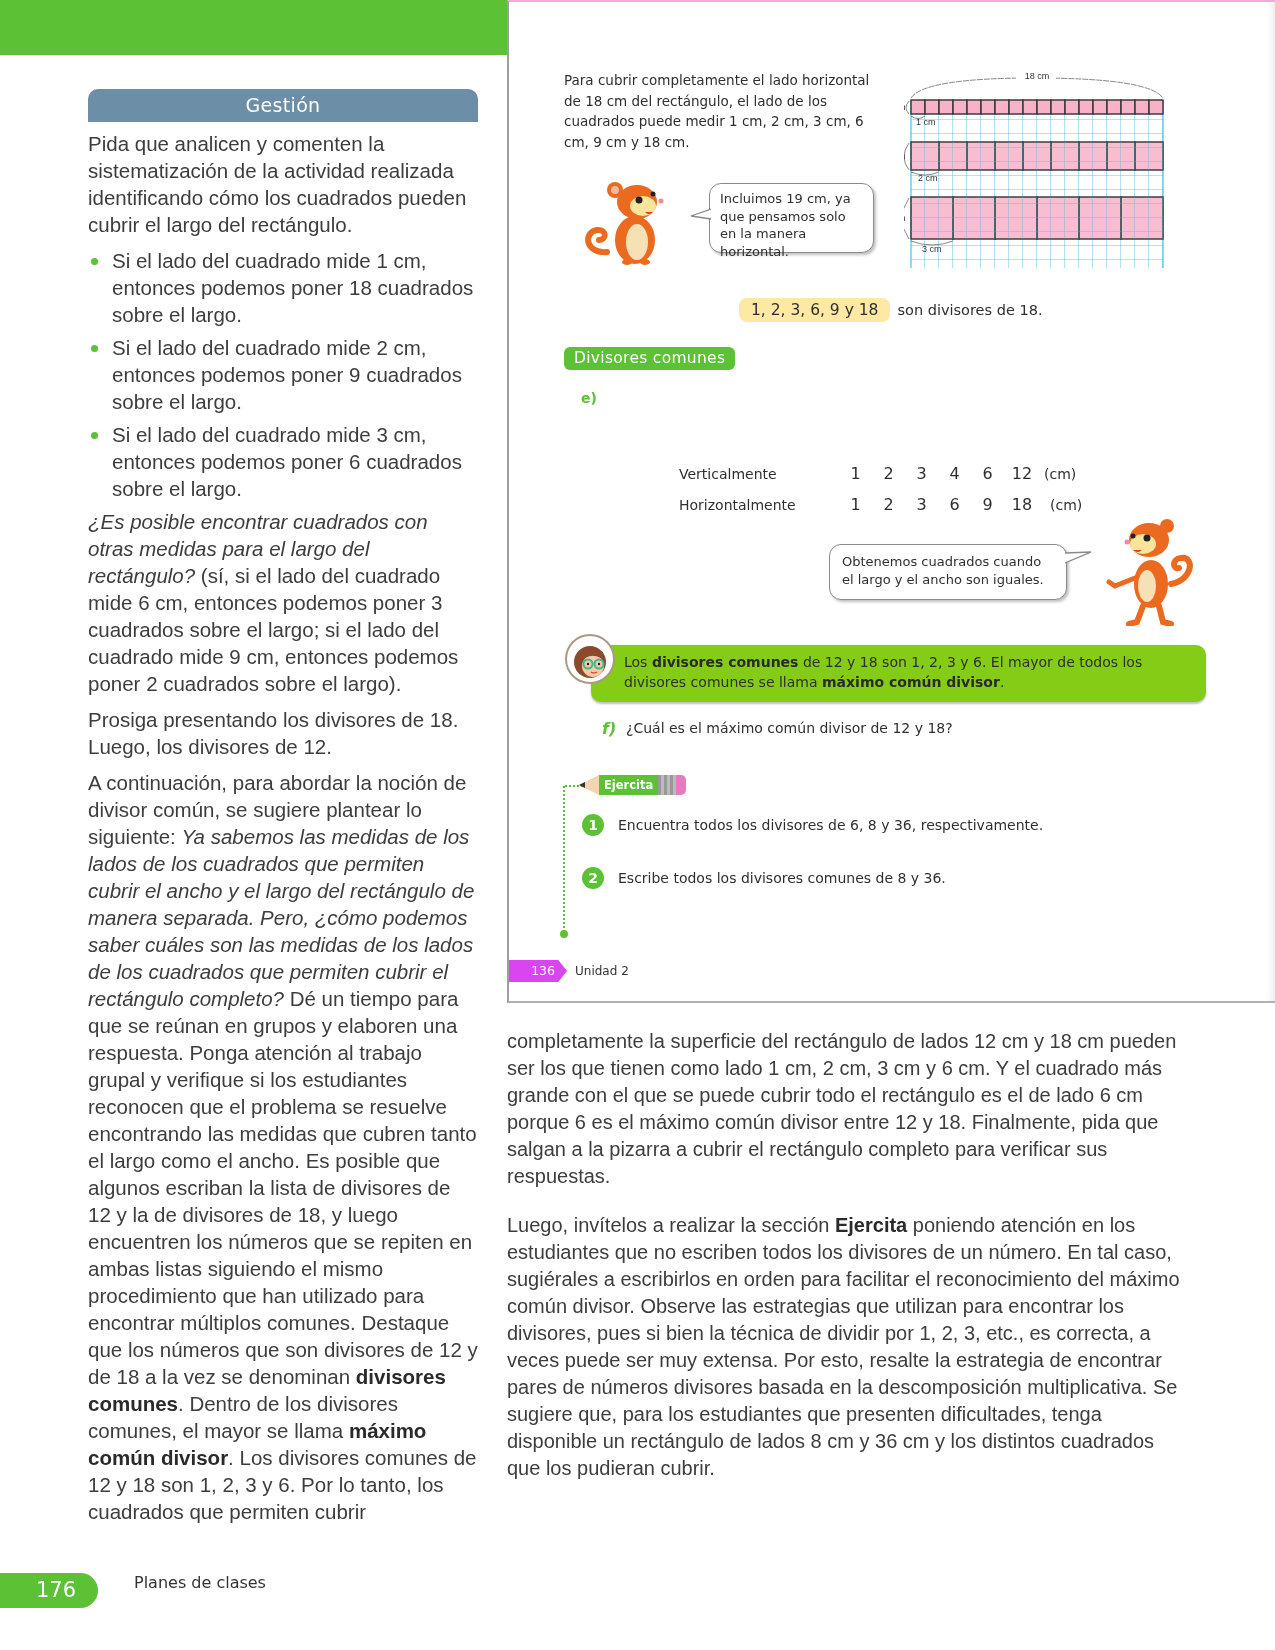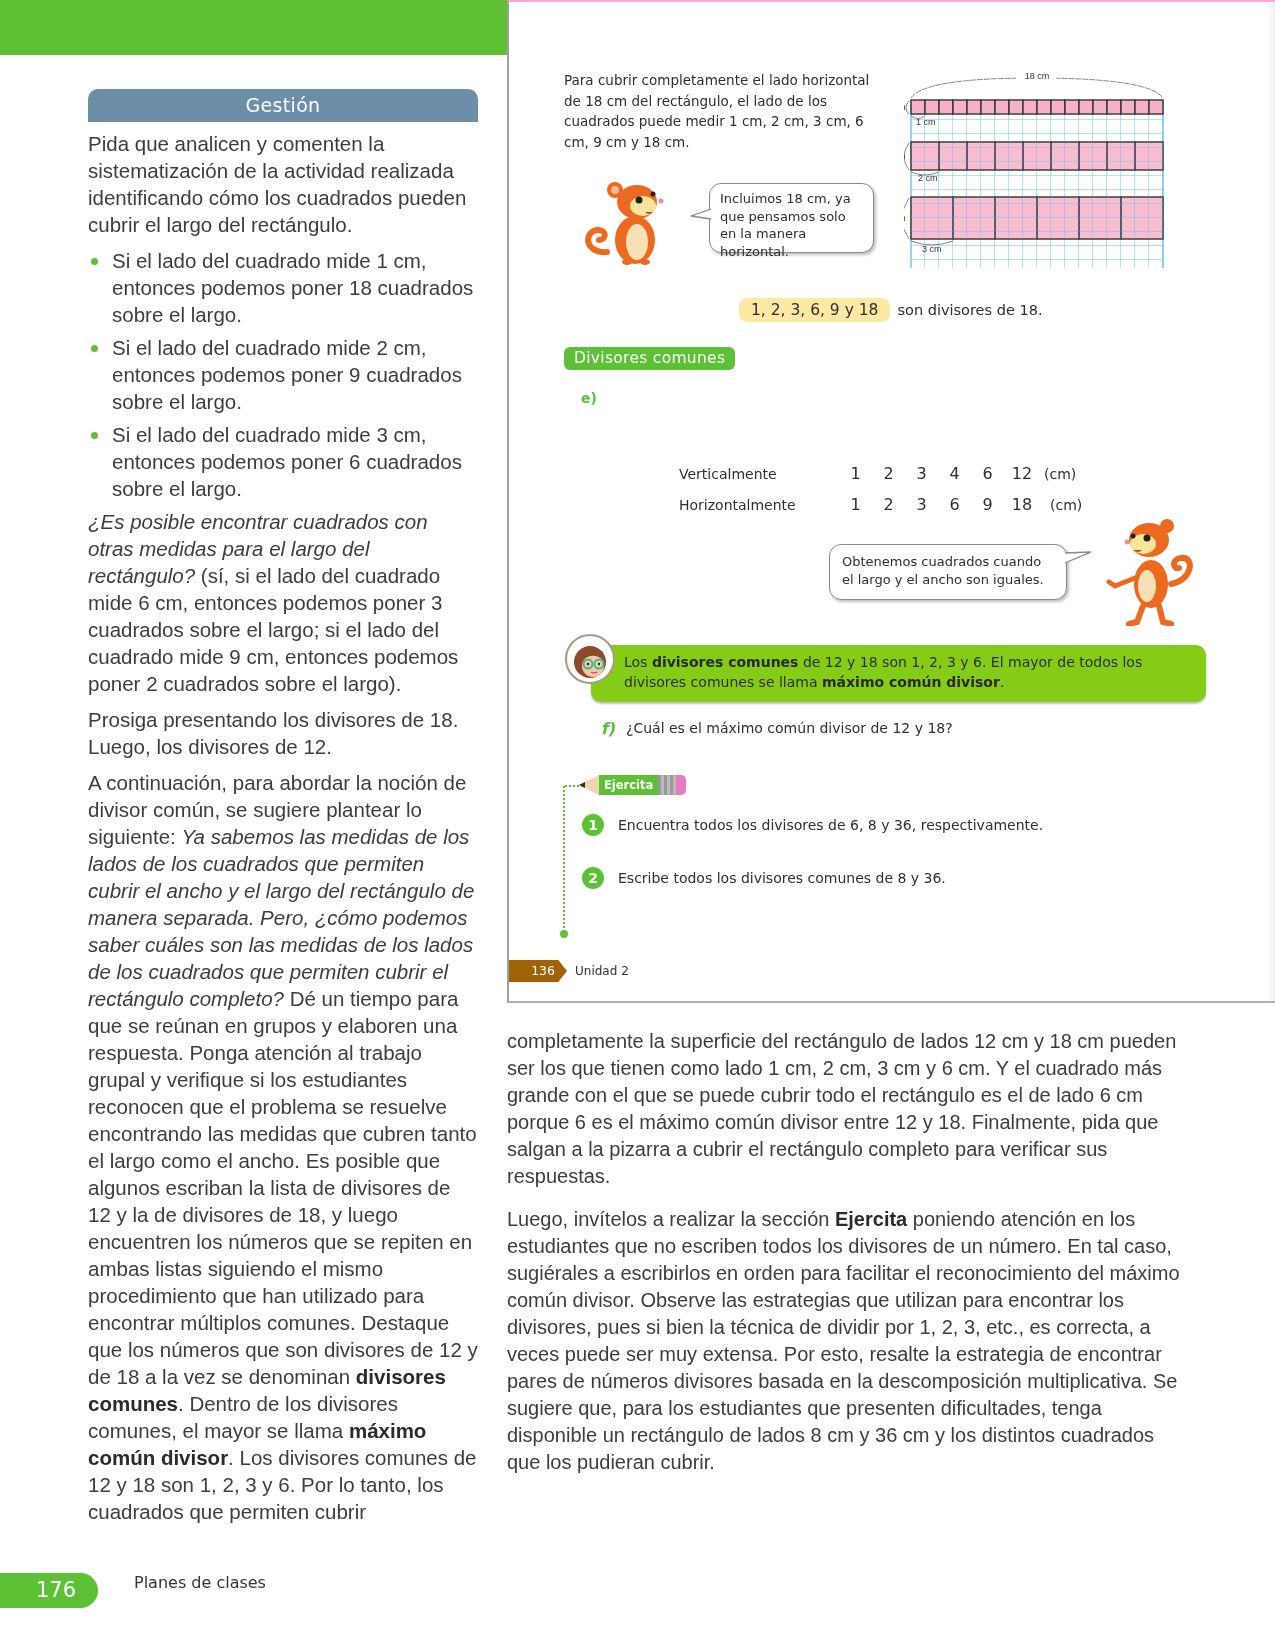--- a/index.html
+++ b/index.html
@@ -72,28 +72,28 @@
   .pencil .ferrule { width: 18px; background: repeating-linear-gradient(90deg, #999 0 3px, #bbb 3px 6px); }
   .pencil .eraser { width: 10px; background: #e87ac1; border-radius: 0 5px 5px 0; }
 
   .exercise { left: 73px; font-size: 14px; display: flex; align-items: center; }
   .exercise .badge { width: 22px; height: 22px; border-radius: 50%; background: #5cc135; color: #fff; font-weight: bold; font-size: 14px;
     text-align: center; line-height: 22px; margin-right: 14px; }
   .ex-1 { top: 812px; }
   .ex-2 { top: 865px; }
 
   .unit-footer { left: 0; top: 958px; display: flex; align-items: center; font-size: 12px; }
-  .unit-badge { width: 58px; height: 22px; background: #a16207; color: #fff; text-align: right; padding-right: 12px; line-height: 22px;
+  .unit-badge { width: 58px; height: 22px; background: #d946ef; color: #fff; text-align: right; padding-right: 12px; line-height: 22px;
     clip-path: polygon(0 0, 85% 0, 100% 50%, 85% 100%, 0 100%); font-size: 12.5px; }
   .unit-label { margin-left: 8px; color: #333; }
 
   
   .right-col { position: absolute; left: 507px; top: 1028px; width: 680px;
     font-family: "Liberation Sans", sans-serif; font-size: 20px; line-height: 27px; color: #3d3d3d; }
-  .right-col p + p { margin-top: 16px; }
+  .right-col p + p { margin-top: 22px; }
   .right-col b { font-weight: bold; color: #2a2a2a; }
 
   
   .page-footer { position: absolute; left: 0; top: 1573px; display: flex; align-items: flex-start; }
   .page-num { width: 98px; height: 35px; background: #5cc135; color: #fff; font-size: 21px; border-radius: 0 18px 18px 0;
     text-align: right; padding-right: 22px; line-height: 35px; font-family: "DejaVu Sans", sans-serif; }
   .page-label { margin-left: 36px; font-size: 16px; color: #333; font-family: "DejaVu Sans", sans-serif; }
 </style>
 </head>
 <body>
@@ -129,21 +129,21 @@
     <ellipse cx="60" cy="28" rx="20" ry="17" fill="#ec6a1f"></ellipse>
     <ellipse cx="66" cy="32" rx="13" ry="10" fill="#f8e49a"></ellipse>
     <circle cx="62" cy="26" r="3.5" fill="#222"></circle>
       <circle cx="76" cy="20" r="2.5" fill="#222"></circle>
     <circle cx="84" cy="27" r="2.5" fill="#f08aa0"></circle>
     <path d="M68 38 q4 4 8 0" fill="#d83a2a"></path>
     <ellipse cx="50" cy="88" rx="5" ry="3" fill="#ec6a1f"></ellipse>
       <ellipse cx="68" cy="88" rx="5" ry="3" fill="#ec6a1f"></ellipse>
   </svg>
 
-  <div class="bubble bubble-1">Incluimos 18 cm, ya que pensamos solo en la manera horizontal.</div>
+  <div class="bubble bubble-1">Incluimos 19 cm, ya que pensamos solo en la manera horizontal.</div>
   <svg class="mascot" style="left:180px;top:205px;" width="22" height="16" viewBox="0 0 22 16">
       <path d="M22 2 L2 9 L22 12" fill="#fff" stroke="#8a8a8a" stroke-width="1.3"></path>
     </svg>
 
   <svg class="grid-fig" viewBox="0 0 320 210">
     <defs>
       <pattern id="g" width="14" height="14" patternUnits="userSpaceOnUse" x="7" y="0">
         <path d="M14 0 V14 M0 14 H14" stroke="#4ec0e8" stroke-width="0.9" fill="none"></path>
       </pattern>
     </defs>

